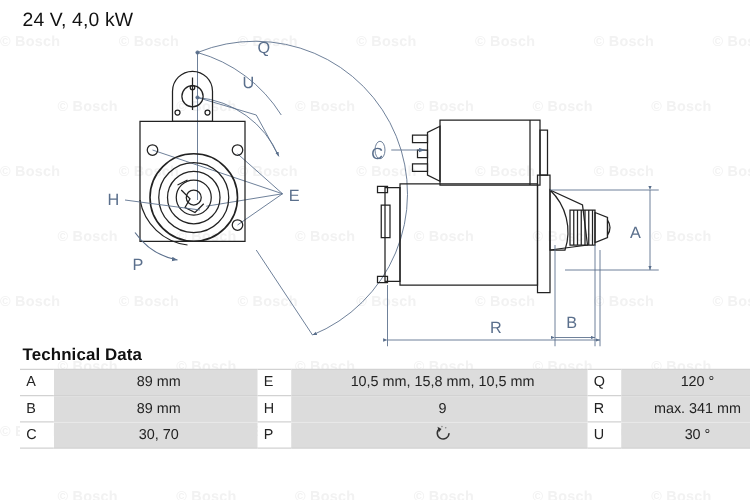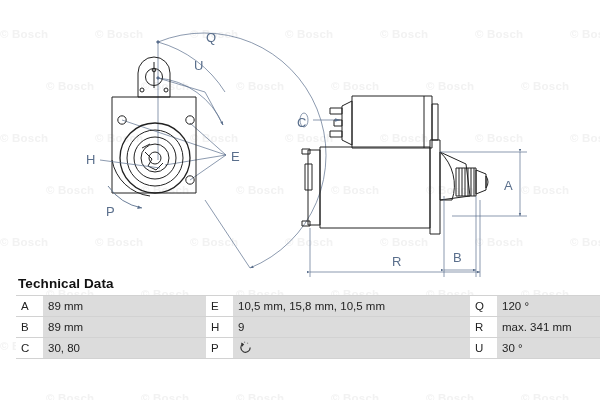--- a/index.html
+++ b/index.html
@@ -100,20 +100,21 @@
   table.tech-table tr:last-child td {
     border-bottom: 1px solid #d2d2d2;
   }
   td.k {
     background: #ffffff;
     width: 22px;
     color: #232323;
   }
   td.v {
     background: #dcdcdc;
+    text-align: center;
   }
   td.k-a { width: 22px; }
   td.v-a { width: 158px; }
   td.k-b { width: 22px; }
   td.v-b { width: 232px; }
   td.k-c { width: 22px; }
   td.v-c { width: 112px; }
 
   .rot-icon {
     display: inline-block;
@@ -173,20 +174,21 @@
       <div class="wm" style="left: 475px; top: 340px;">© Bosch</div>
       <div class="wm" style="left: 570px; top: 340px;">© Bosch</div>
       <div class="wm" style="left: 46px; top: 392px;">© Bosch</div>
       <div class="wm" style="left: 141px; top: 392px;">© Bosch</div>
       <div class="wm" style="left: 236px; top: 392px;">© Bosch</div>
       <div class="wm" style="left: 331px; top: 392px;">© Bosch</div>
       <div class="wm" style="left: 426px; top: 392px;">© Bosch</div>
       <div class="wm" style="left: 521px; top: 392px;">© Bosch</div>
     </div>
 
+  <div class="title">24 V, 4,0 kW</div>
 
   <svg class="drawing" viewBox="0 0 600 280">
     <defs>
       <marker id="ah" markerWidth="7" markerHeight="7" refX="6" refY="2.5" orient="auto">
         <path d="M0,0 L6,2.5 L0,5 z" fill="#5a6f8c"></path>
       </marker>
       <marker id="ahs" markerWidth="6" markerHeight="6" refX="5" refY="2" orient="auto">
         <path d="M0,0 L5,2 L0,4 z" fill="#5a6f8c"></path>
       </marker>
       <marker id="ahd" markerWidth="8" markerHeight="8" refX="7" refY="2.5" orient="auto">
@@ -340,21 +342,21 @@
         <tr>
           <td class="k k-a">B</td>
           <td class="v v-a">89 mm</td>
           <td class="k k-b">H</td>
           <td class="v v-b">9</td>
           <td class="k k-c">R</td>
           <td class="v v-c">max. 341 mm</td>
         </tr>
         <tr>
           <td class="k k-a">C</td>
-          <td class="v v-a">30, 80</td>
+          <td class="v v-a">30, 70</td>
           <td class="k k-b">P</td>
           <td class="v v-b">
             <span class="rot-icon">
               <svg width="15" height="15" viewBox="0 0 16 16">
                 <path d="M13,8 A5,5 0 1 1 5.2,3.9" fill="none" stroke="#333333" stroke-width="1.3"></path>
                 <path d="M3.2,2.6 L6.6,4.4 L4.4,7.2 Z" fill="#333333"></path>
                 <circle cx="7" cy="2.4" r="0.7" fill="#888888"></circle>
                 <circle cx="10.2" cy="3.4" r="0.7" fill="#888888"></circle>
               </svg>
             </span>

